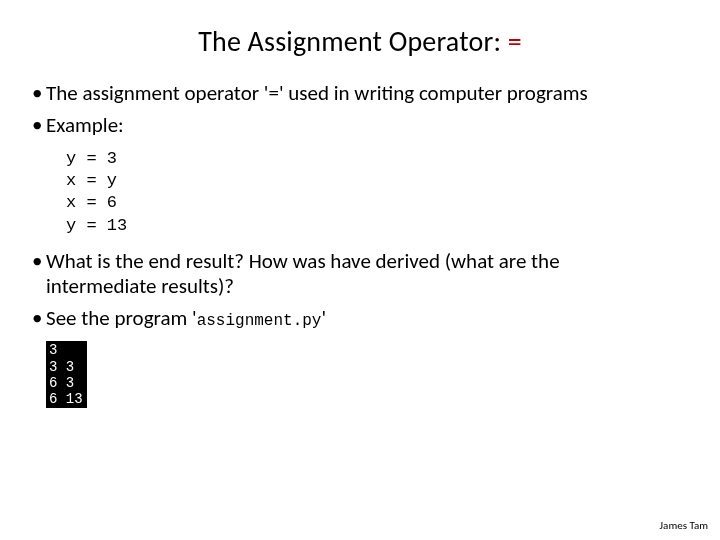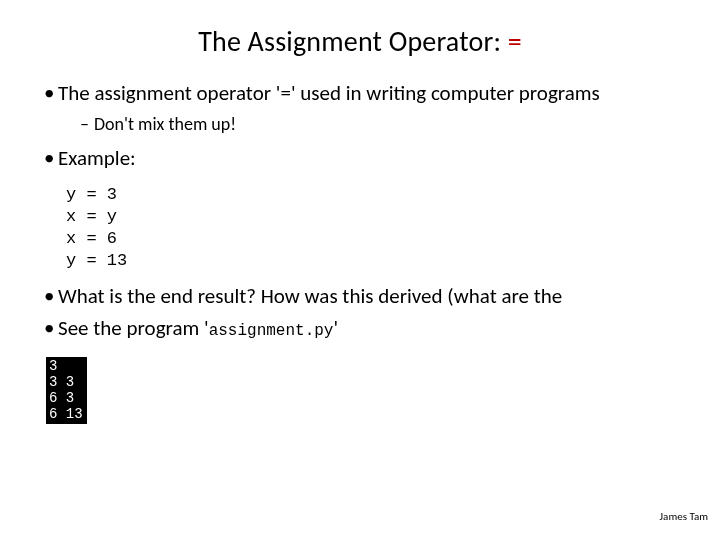--- a/index.html
+++ b/index.html
@@ -27,21 +27,21 @@
     margin: 6px 0 22px 0;
     letter-spacing: 0.2px;
   }
   .title .accent {
     color: #c00000;
     font-weight: 400;
   }
   ul.top {
     list-style: none;
     padding-left: 4px;
-    margin: 12px;
+    margin: 0;
   }
   ul.top > li {
     font-size: 21px;
     line-height: 1.22;
     margin-bottom: 6px;
     padding-left: 14px;
     position: relative;
   }
   ul.top > li::before {
     content: "•";
@@ -83,54 +83,52 @@
     color: #ffffff;
     font-family: "Courier New", monospace;
     font-size: 14px;
     line-height: 1.15;
     padding: 1px 4px 1px 3px;
     margin: 4px 0 0 18px;
     white-space: pre;
   }
   .footer {
     position: absolute;
-    bottom: 17px;
+    bottom: 8px;
     right: 12px;
     font-size: 11px;
     color: #000;
   }
 </style>
 </head>
 <body>
 
 <div class="slide">
 
   <div class="title">
     <span>The Assignment Operator: </span><span class="accent">=</span>
   </div>
 
   <ul class="top">
     <li>
       <span>The assignment operator '=' used in writing computer programs</span><br>
-      <ul class="sub">
-        <li>Don't mix them up!</li>
-      </ul>
     </li>
 
     <li>Example:</li>
   </ul>
 
   <div class="code-block">y = 3
 x = y
 x = 6
 y = 13</div>
 
   <ul class="top">
     <li>
-      <span>What is the end result? How was this derived (what are the</span><br>
+      <span>What is the end result? How was have derived (what are the</span><br>
+      <span>intermediate results)?</span>
     </li>
     <li>
       <span>See the program '</span><span class="mono">assignment.py</span><span>'</span>
     </li>
   </ul>
 
   <div class="terminal">3
 3 3
 6 3
 6 13</div>

